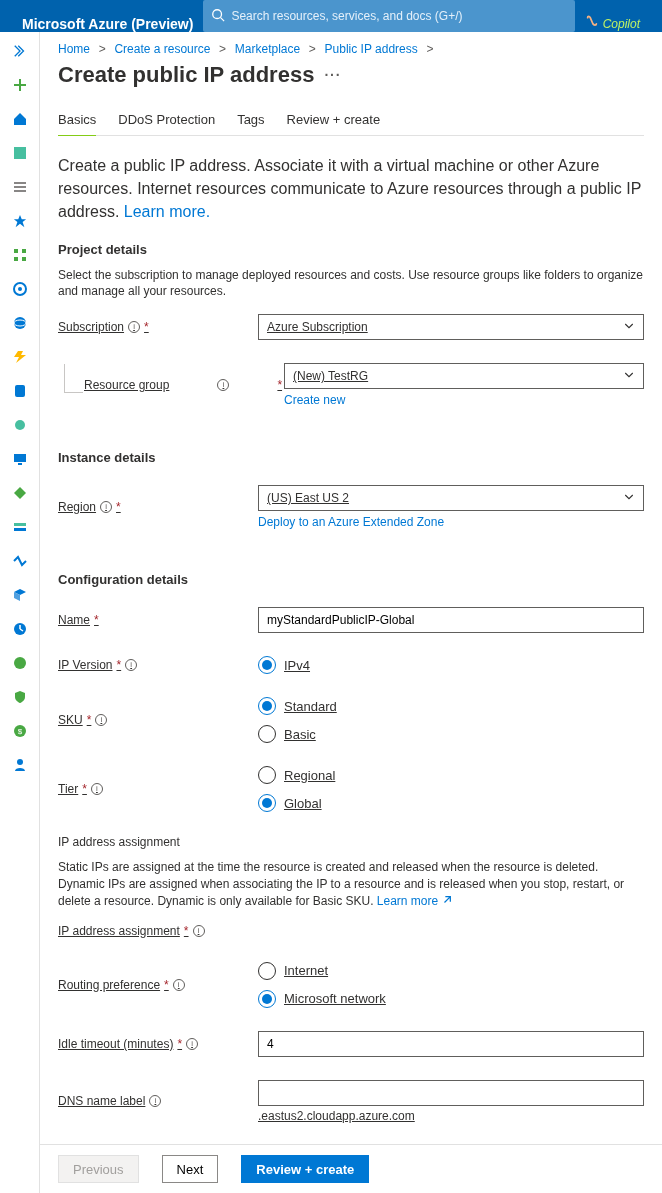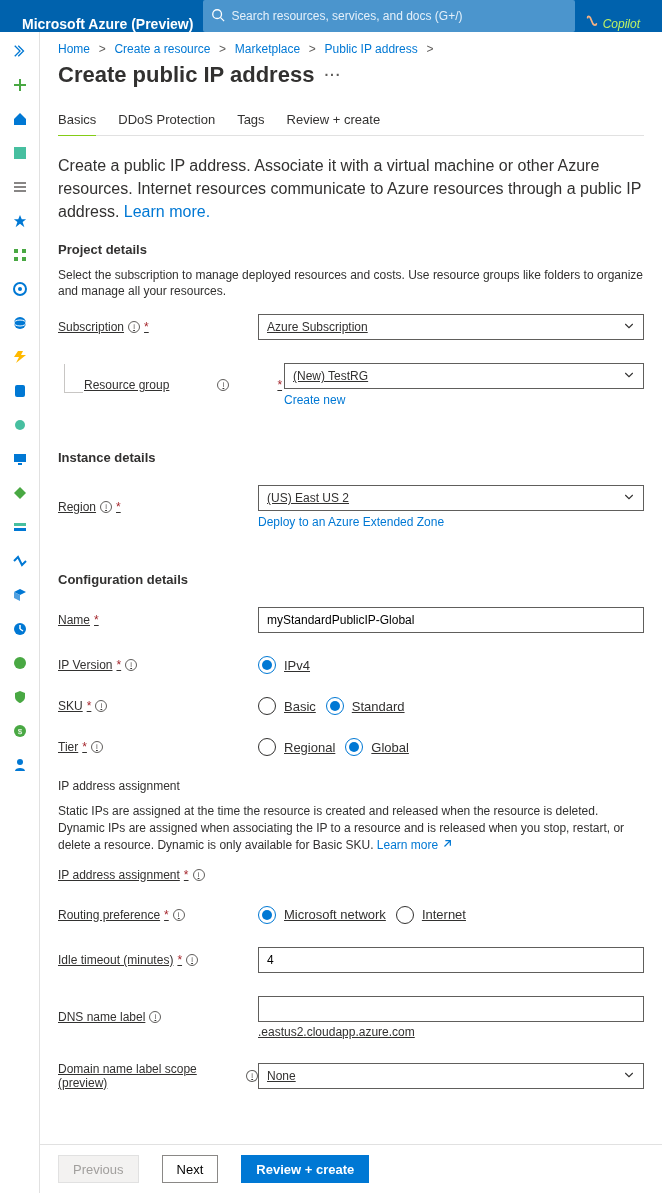--- a/index.html
+++ b/index.html
@@ -46,21 +46,21 @@
 .field-control { flex:1; }
 
 .combo { width: 100%; height: 26px; border:1px solid #605e5c; padding: 0 24px 0 8px; font-size:12px; background:#fff; position:relative; display:flex; align-items:center; cursor:pointer;}
 .combo .chev { position:absolute; right:8px; top:50%; transform:translateY(-50%);}
 input.txt { width: 100%; height: 26px; border:1px solid #605e5c; padding: 0 8px; font-size:12px; }
 .sublink { font-size:12px; color:#0078d4; text-decoration:none; display:inline-block; margin-top:4px; margin-left:200px;}
 .sublink.plain { margin-left:0; }
 .indent { margin-left: 26px; position:relative;gap:48px; }
 .indent::before { content:""; position:absolute; left:-20px; top:-14px; width:18px; height:28px; border-left:1px solid #c8c6c4; border-bottom:1px solid #c8c6c4; }
 
-.radio-group { display:flex; gap:10px; }
+.radio-group { display:flex; flex-direction:column; gap:10px; }
 .radio-opt { display:flex; align-items:center; gap:8px; font-size:13px; cursor:pointer;}
 .radio-circle { width:18px; height:18px; border-radius:50%; border:1px solid #323130; display:flex; align-items:center; justify-content:center; flex-shrink:0;}
 .radio-circle.checked { border-color:#0078d4; }
 .radio-circle.checked::after { content:""; width:10px; height:10px; background:#0078d4; border-radius:50%; }
 .radio-circle.disabled { border-color:#c8c6c4; }
 
 .sub-section-title { font-size:12px; color:#323130; margin: 18px 0 10px 0; }
 
 .link-ext { color:#0078d4; text-decoration:none; font-size:12px; }
 
@@ -347,26 +347,26 @@
     </div>
 
     <div class="field-row align-top" style="margin-top:14px">
       <div class="field-label">
         <span>SKU</span>
           <span class="required"> *</span>
         <span class="info-icon">i</span>
       </div>
       <div class="field-control radio-group">
         <div class="radio-opt">
+            <span class="radio-circle checked"></span>
+            <span>Standard</span>
+          </div>
+        <div class="radio-opt">
             <span class="radio-circle"></span>
             <span>Basic</span>
-          </div>
-        <div class="radio-opt">
-            <span class="radio-circle checked"></span>
-            <span>Standard</span>
           </div>
       </div>
     </div>
 
     <div class="field-row align-top" style="margin-top:14px">
       <div class="field-label">
         <span>Tier</span>
           <span class="required"> *</span>
         <span class="info-icon">i</span>
       </div>
@@ -398,26 +398,26 @@
     </div>
 
     <div class="field-row align-top" style="margin-top:24px">
       <div class="field-label">
         <span>Routing preference</span>
           <span class="required"> *</span>
         <span class="info-icon">i</span>
       </div>
       <div class="field-control radio-group">
         <div class="radio-opt">
+            <span class="radio-circle"></span>
+            <span>Internet</span>
+          </div>
+        <div class="radio-opt">
             <span class="radio-circle checked"></span>
             <span>Microsoft network</span>
-          </div>
-        <div class="radio-opt">
-            <span class="radio-circle"></span>
-            <span>Internet</span>
           </div>
       </div>
     </div>
 
     <div class="field-row" style="margin-top:10px">
       <div class="field-label">
         <span>Idle timeout (minutes)</span>
           <span class="required"> *</span>
         <span class="info-icon">i</span>
       </div>

